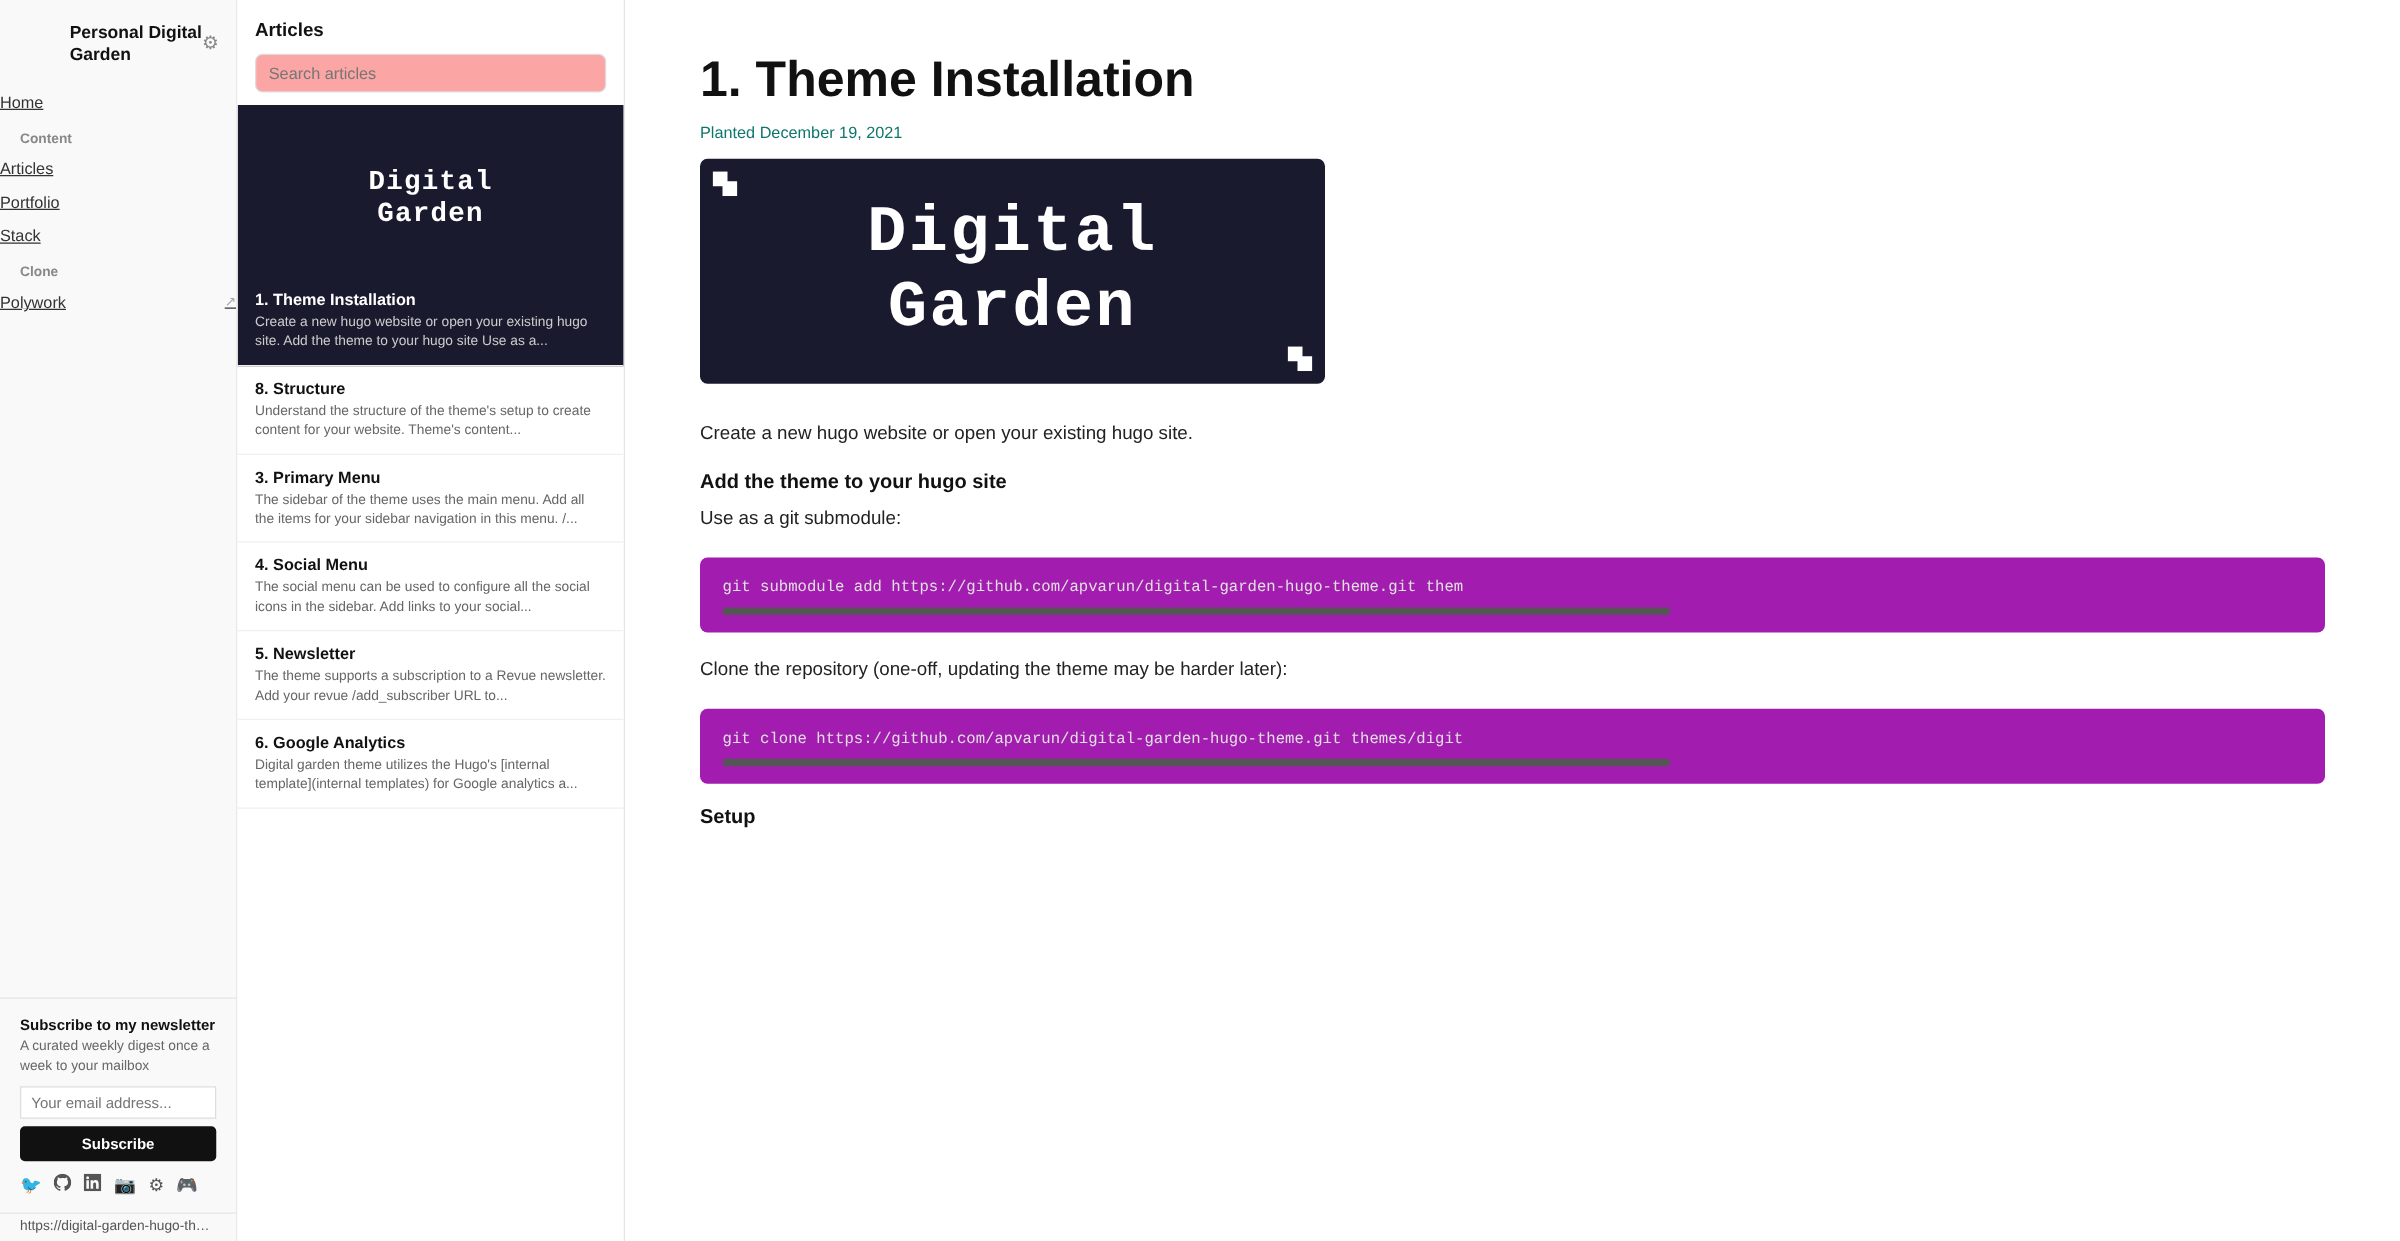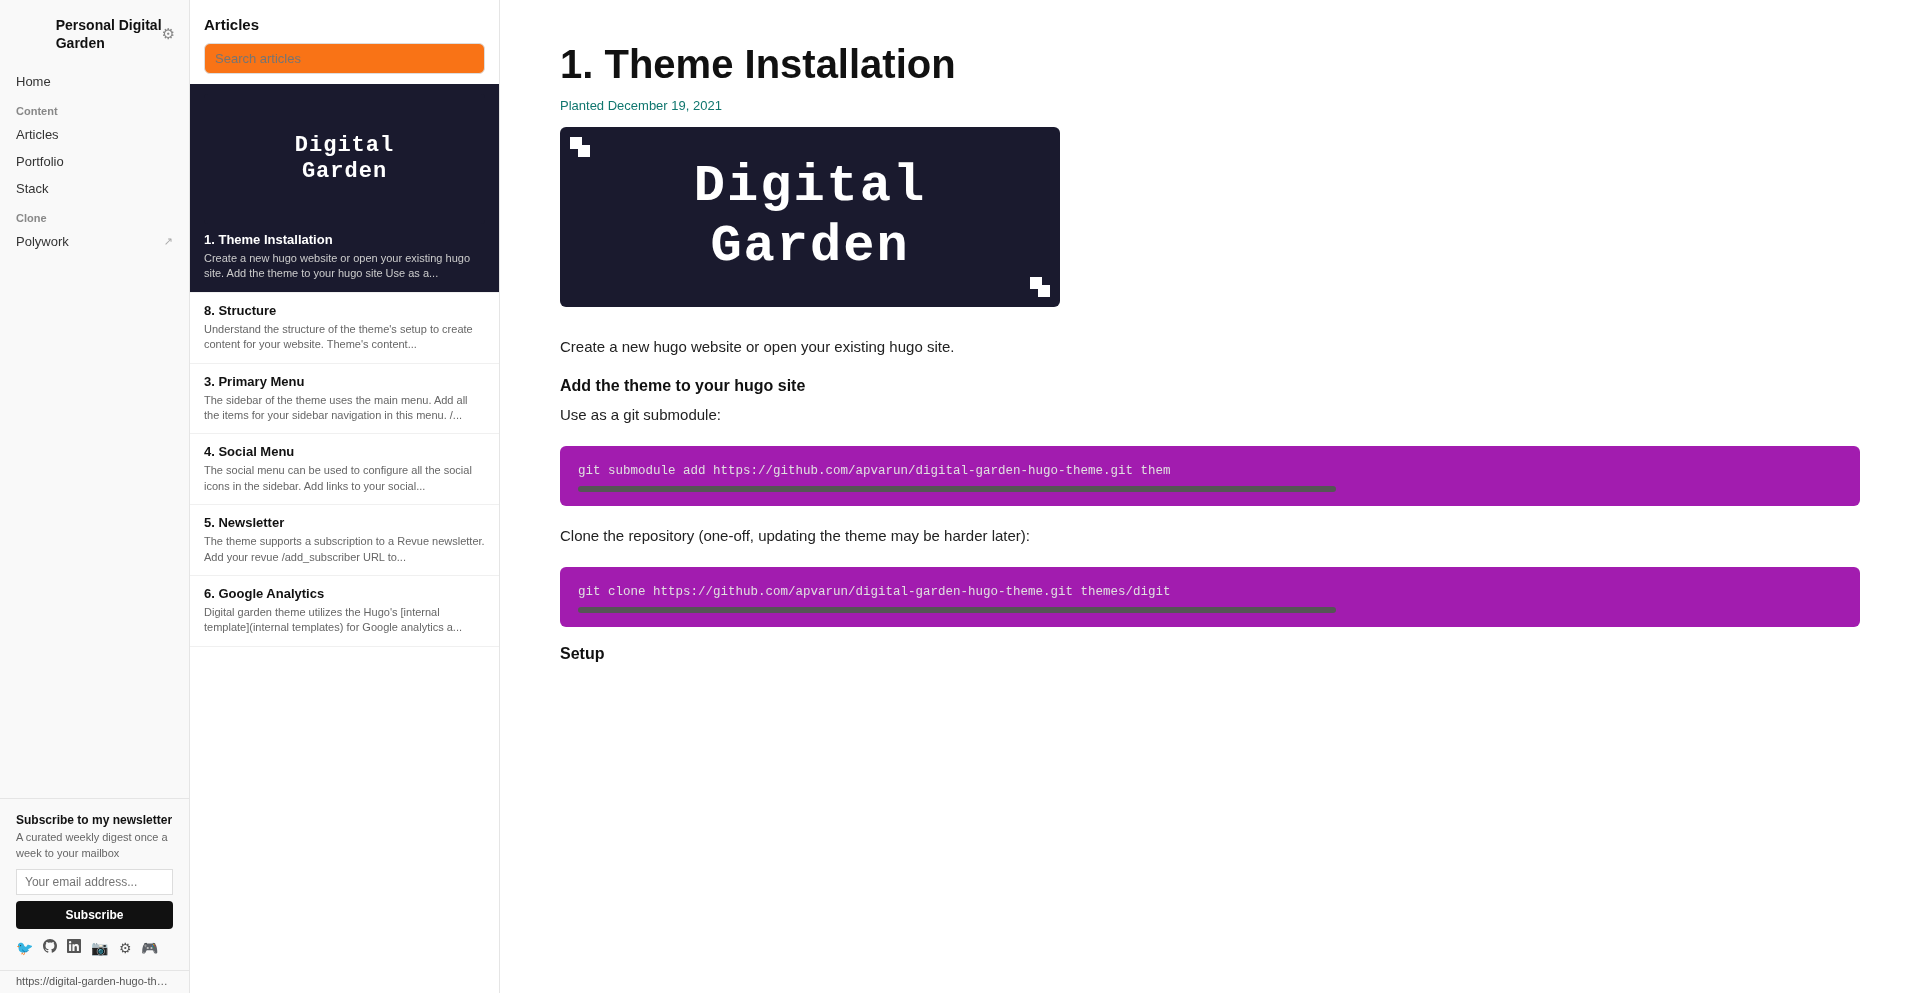--- a/index.html
+++ b/index.html
@@ -43,25 +43,26 @@
       font-size: 11px;
       font-weight: 600;
       color: #888;
       padding: 10px 16px 4px 16px;
       text-transform: none;
     }
     .nav-item {
       display: flex;
       align-items: center;
       justify-content: space-between;
-      padding: 6px 16px;
+      padding: 6px 0;
       font-size: 13px;
       color: #333;
       cursor: pointer;
       border-radius: 0;
+      text-decoration: underline;
     }
     .nav-item .ext-icon { color: #aaa; font-size: 11px; }
     .sidebar-bottom {
       padding: 14px 16px;
       border-top: 1px solid #e5e5e5;
     }
     .newsletter-title {
       font-size: 12px;
       font-weight: 600;
       color: #111;
@@ -132,21 +133,21 @@
       color: #111;
       margin-bottom: 10px;
     }
     .search-input {
       width: 100%;
       border: 1px solid #ddd;
       border-radius: 6px;
       padding: 7px 10px;
       font-size: 13px;
       color: #333;
-      background: #f97316;
+      background: #fca5a5;
       outline: none;
     }
     .articles-list {
       flex: 1;
       overflow-y: auto;
     }
     .article-item {
       padding: 10px 14px;
       cursor: pointer;
       border-bottom: 1px solid #f0f0f0;

